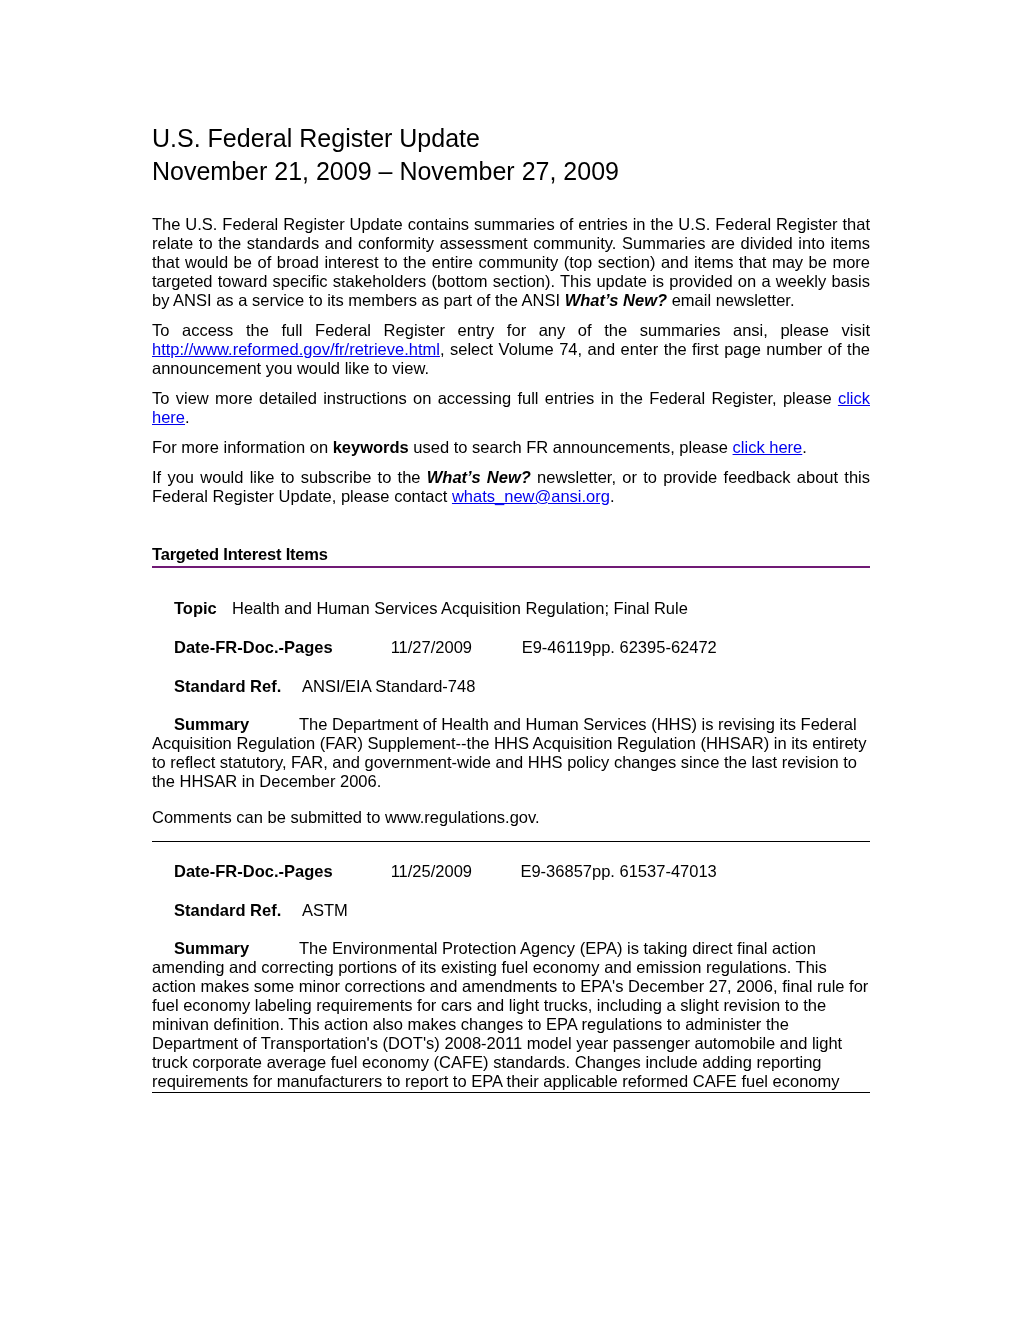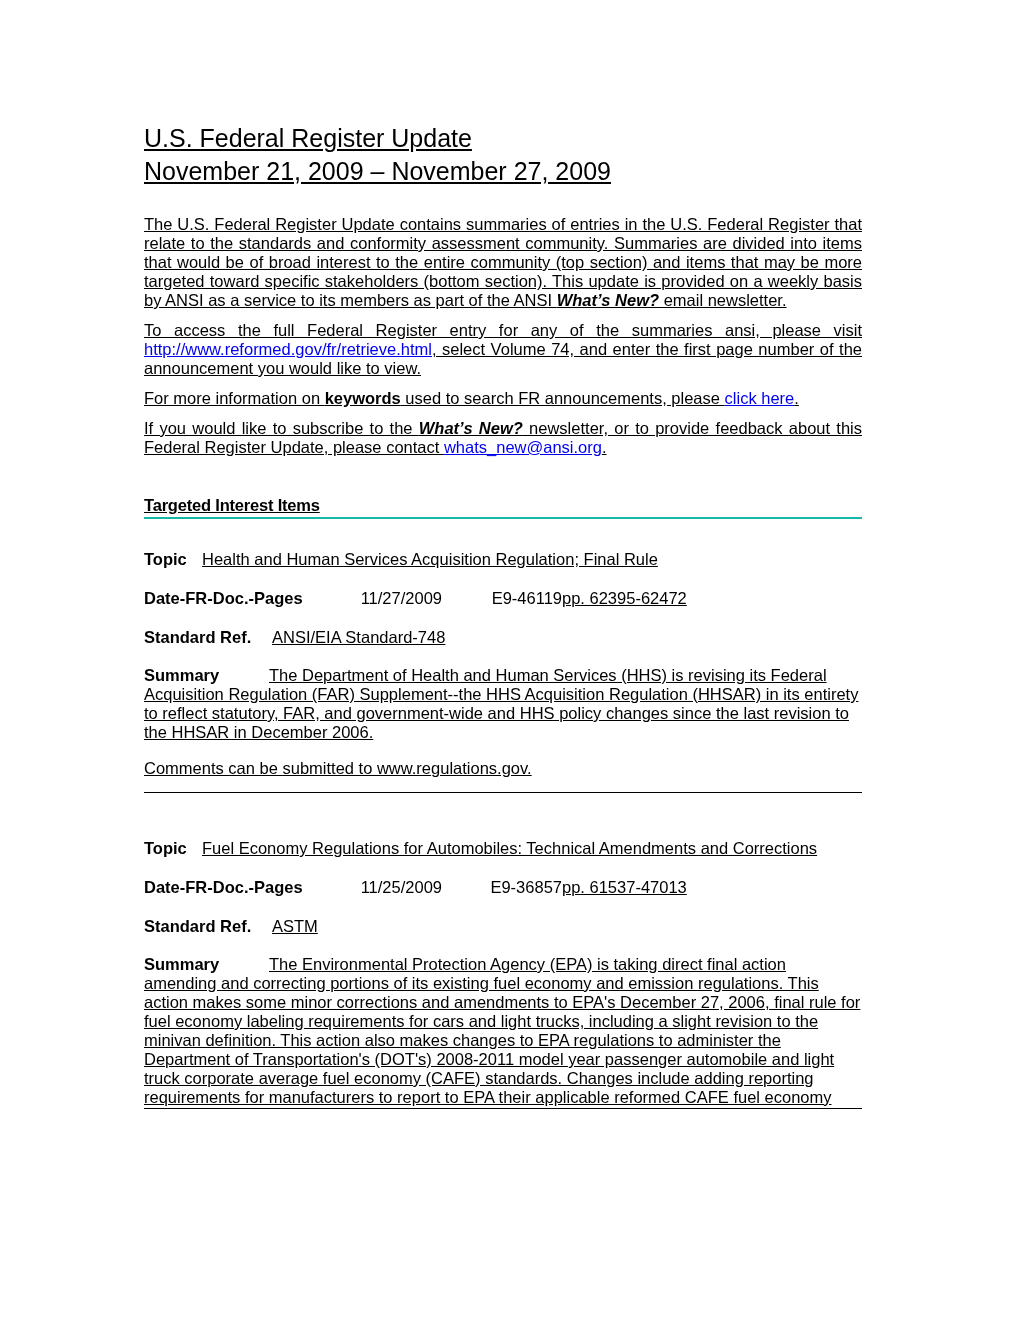--- a/index.html
+++ b/index.html
@@ -7,24 +7,23 @@
     position: relative;
     width: 1020px;
     height: 1320px;
     background: #ffffff;
     overflow: hidden;
     font-family: "Liberation Sans", "DejaVu Sans", sans-serif;
     color: #000000;
   }
   .content {
     position: absolute;
-    left: 144px;
+    left: 152px;
     top: 0;
     width: 718px;
-    text-decoration: underline;
   }
   .title {
     margin: 122px 0 0 0;
     font-size: 25px;
     font-weight: normal;
     line-height: 33px;
   }
   .title .tline { display: block; }
   .para {
     font-size: 16.5px;
@@ -35,31 +34,31 @@
   .first-para { margin-top: 27px; }
   a.link { color: #0000EE; text-decoration: underline; cursor: pointer; }
   .bi { font-weight: bold; font-style: italic; }
   .b { font-weight: bold; }
   .section-heading {
     margin-top: 39px;
     font-size: 16.5px;
     line-height: 19px;
     font-weight: bold;
     letter-spacing: -0.2px;
-    border-bottom: 2px solid #14b8a6;
+    border-bottom: 2px solid #701a75;
     padding-bottom: 2px;
   }
   .field {
     font-size: 16.5px;
     line-height: 19px;
     margin: 20px 0 0 0;
   }
   .topic-line { margin-top: 31px; }
   .summary-block { margin-top: 19px; }
-  .label { font-weight: bold; display: inline-block; vertical-align: top; }
+  .label { font-weight: bold; display: inline-block; vertical-align: top; margin-left: 22px; }
   .w-topic { width: 58px; }
   .w-date  { width: 178px; }
   .w-std   { width: 128px; }
   .w-sum   { width: 125px; }
   .val-col { display: inline-block; width: 120px; vertical-align: top; text-align: right; }
   .comments-line { margin-top: 17px; }
   .divider {
     border: none;
     border-top: 1px solid #000000;
     height: 0;
@@ -80,20 +79,23 @@
     </h1>
 
     <p class="para justified first-para">
       <span>The U.S. Federal Register Update contains summaries of entries in the U.S. Federal Register that relate to the standards and conformity assessment community.  Summaries are divided into items that would be of broad interest to the entire community (top section) and items that may be more targeted toward specific stakeholders (bottom section).  This update is provided on a weekly basis by ANSI as a service to its members as part of the ANSI </span><span class="bi">What’s New?</span><span> email newsletter.</span>
     </p>
 
     <p class="para justified">
       <span>To access the full Federal Register entry for any of the summaries ansi, please visit </span><a class="link" href="#">http://www.reformed.gov/fr/retrieve.html</a><span>, select Volume 74, and enter the first page number of the announcement you would like to view.</span>
     </p>
 
+    <p class="para justified">
+      <span>To view more detailed instructions on accessing full entries in the Federal Register, please </span><a class="link" href="#">click here</a><span>.</span>
+    </p>
 
     <p class="para justified">
       <span>For more information on </span><span class="b">keywords</span><span> used to search FR announcements, please </span><a class="link" href="#">click here</a><span>.</span>
     </p>
 
     <p class="para justified">
       <span>If you would like to subscribe to the </span><span class="bi">What’s New?</span><span> newsletter, or to provide feedback about this Federal Register Update, please contact </span><a class="link" href="#">whats_new@ansi.org</a><span>.</span>
     </p>
 
     <div class="section-heading">Targeted Interest Items</div>
@@ -106,23 +108,20 @@
     </p>
     <p class="field">
       <span class="label w-std">Standard Ref.</span><span>ANSI/EIA Standard-748</span>
     </p>
     <p class="field summary-block">
       <span class="label w-sum">Summary</span><span>The Department of Health and Human Services (HHS) is revising its Federal Acquisition Regulation (FAR) Supplement--the HHS Acquisition Regulation (HHSAR) in its entirety to reflect statutory, FAR, and government-wide and HHS policy changes since the last revision to the HHSAR in December 2006.</span>
     </p>
     <p class="para comments-line">Comments can be submitted to www.regulations.gov.</p>
     <hr class="divider">
 
-    <p class="field topic-line gap-item">
-      <span class="label w-topic">Topic</span><span>Fuel Economy Regulations for Automobiles: Technical Amendments and Corrections</span>
-    </p>
     <p class="field">
       <span class="label w-date">Date-FR-Doc.-Pages</span><span class="val-col">11/25/2009</span><span class="val-col">E9-36857</span><span>pp. 61537-47013</span>
     </p>
     <p class="field">
       <span class="label w-std">Standard Ref.</span><span>ASTM</span>
     </p>
     <p class="field summary-block">
       <span class="label w-sum">Summary</span><span>The Environmental Protection Agency (EPA) is taking direct final action amending and correcting portions of its existing fuel economy and emission regulations. This action makes some minor corrections and amendments to EPA's December 27, 2006, final rule for fuel economy labeling requirements for cars and light trucks, including a slight revision to the minivan definition. This action also makes changes to EPA regulations to administer the Department of Transportation's (DOT's) 2008-2011 model year passenger automobile and light truck corporate average fuel economy (CAFE) standards. Changes include adding reporting requirements for manufacturers to report to EPA their applicable reformed CAFE fuel economy</span>
     </p>
     <hr class="divider divider-end">

